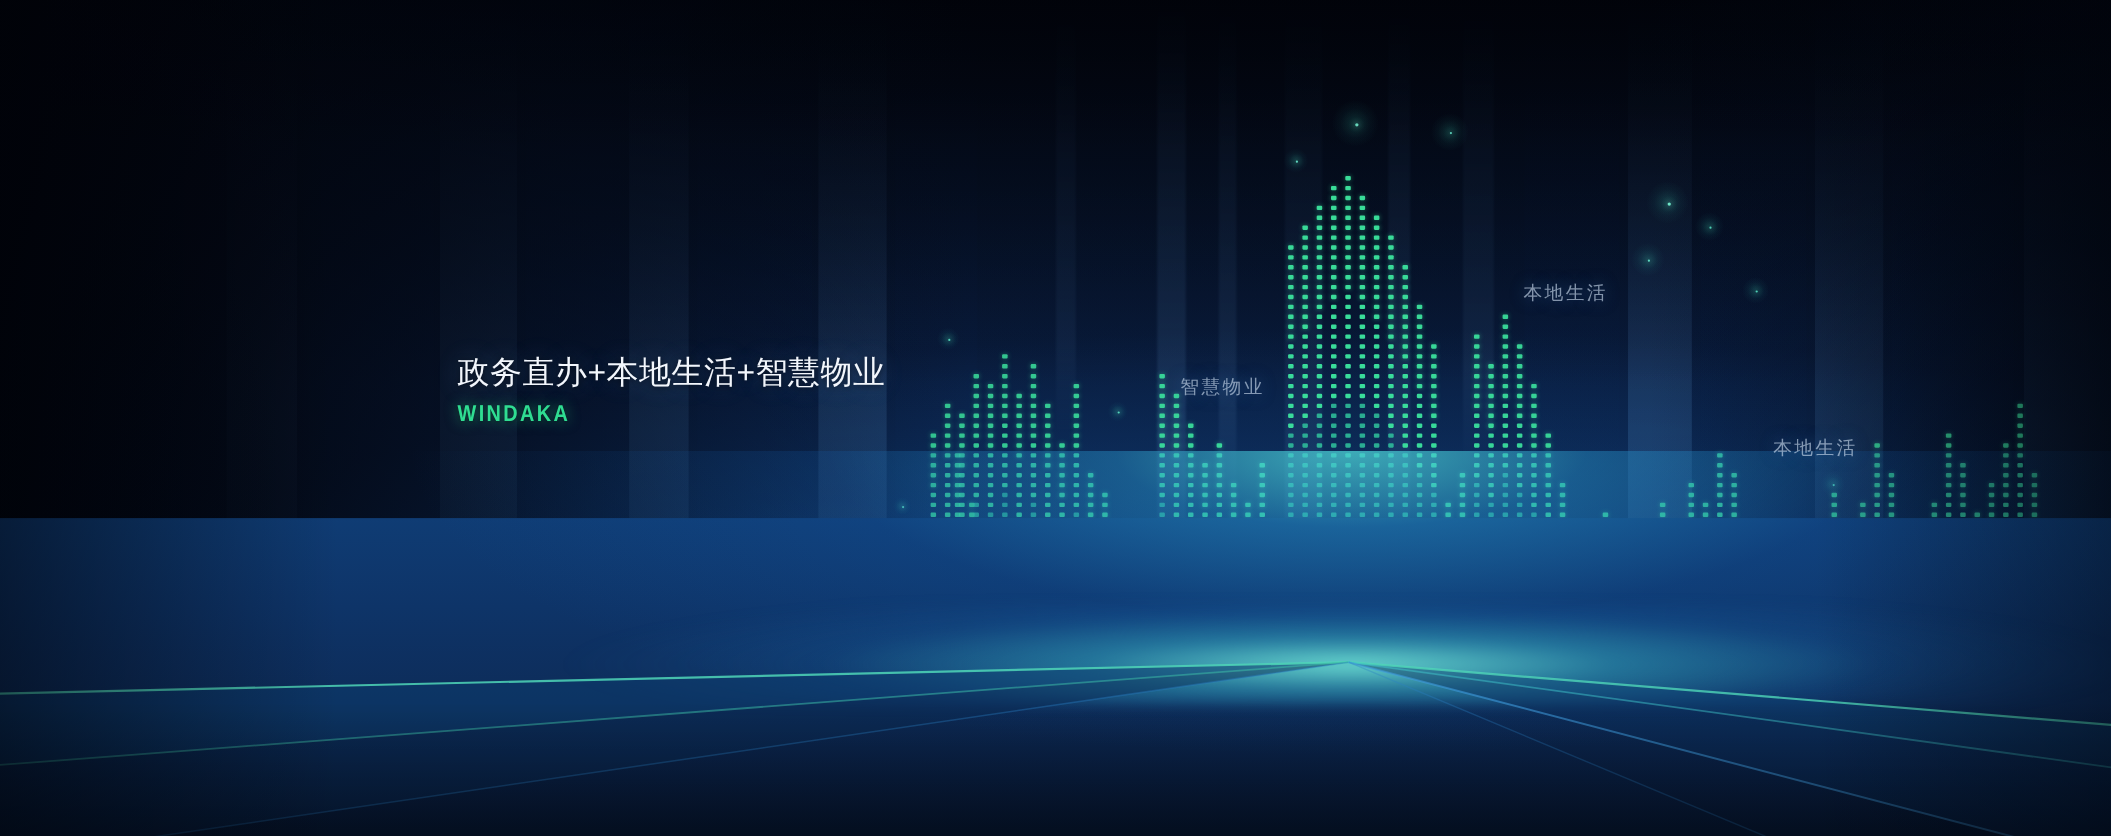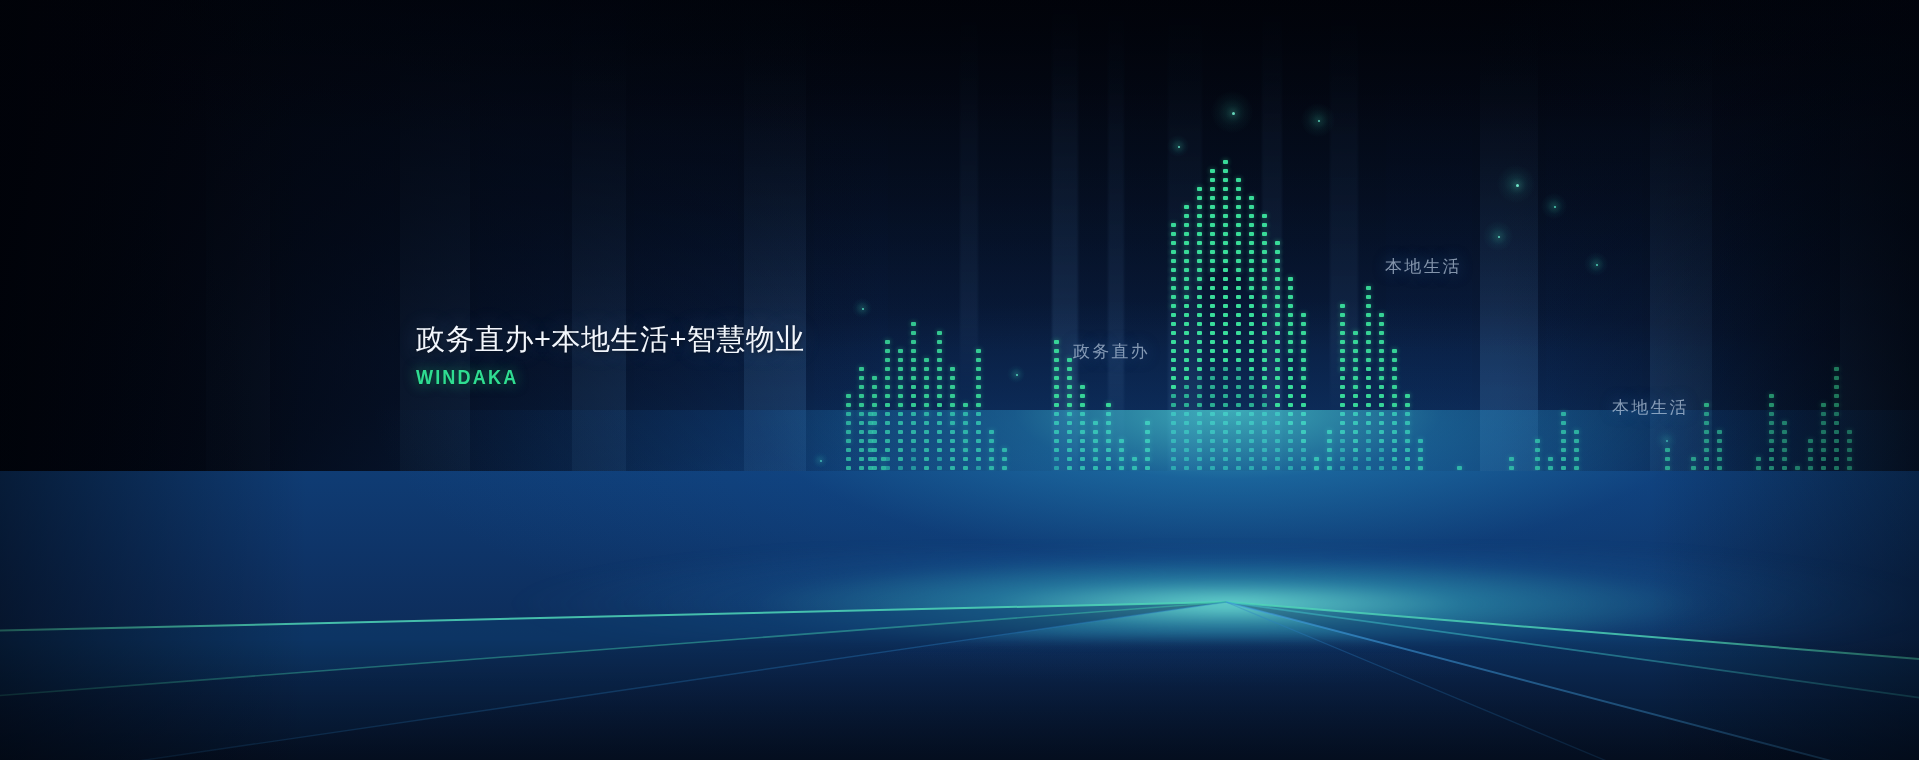--- a/index.html
+++ b/index.html
@@ -2557,18 +2557,18 @@
       <line x1="1226" y1="602" x2="1700" y2="800" stroke="#2a7fc4" stroke-width="1.3" opacity="0.35"></line>
     </svg>
 
   <div class="headline">
     <div class="kicker">政务直办+本地生活+智慧物业</div>
     <div class="brand">WINDAKA</div>
   </div>
 
   <div id="features">
       <div class="feat" style="left: 1385px; top: 255px;">本地生活</div>
-      <div class="feat" style="left: 1073px; top: 340px;">政务直办</div>
+      <div class="feat" style="left: 1073px; top: 340px;">智慧物业</div>
       <div class="feat" style="left: 1612px; top: 396px;">本地生活</div>
     </div>
 
   <div class="vignette"></div>
 </div>
 
 </body></html>

